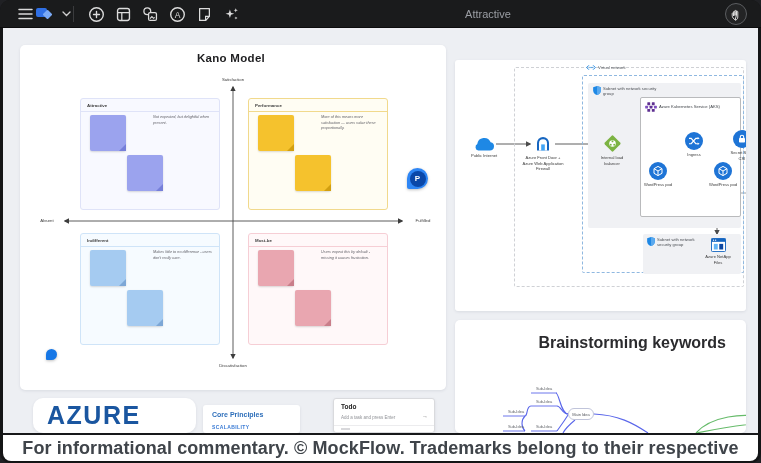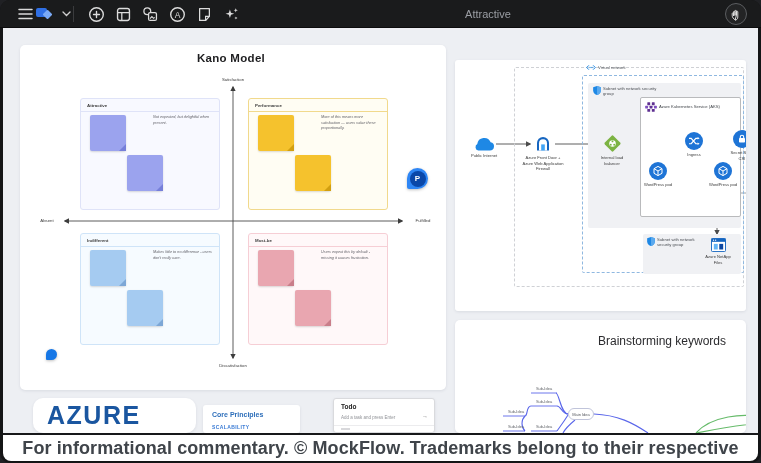--- a/index.html
+++ b/index.html
@@ -69,21 +69,21 @@
   .subnet-row span{font-size:4.2px;color:#4a4e53;line-height:1.3;width:58px;}
   #aksbox{left:185px;top:37px;width:101px;height:120px;background:#fff;border:1px solid #b9babc;}
   #aksbox-row{position:absolute;left:4px;top:4px;display:flex;gap:2px;align-items:center;}
   #aksbox-row span{font-size:4.2px;color:#3f4348;width:66px;line-height:1.25;}
   .node{position:absolute;display:flex;flex-direction:column;align-items:center;}
   .node-lab{font-size:4.1px;color:#3c3c3c;text-align:center;line-height:1.35;margin-top:2px;}
   .ncirc{width:18px;height:18px;}
 
   
   #brain{left:452px;top:292px;width:291px;height:113px;overflow:hidden;}
-  #brain-title{position:absolute;right:20px;top:14px;font-size:12px;font-weight:normal;color:#2b2b2e;text-align:right;}
+  #brain-title{position:absolute;right:20px;top:14px;font-size:16px;font-weight:bold;color:#2b2b2e;text-align:right;}
   .sub-lab{position:absolute;width:26px;text-align:center;font-size:4px;color:#63666b;}
   #main-pill{position:absolute;left:113px;top:88px;width:26px;height:12px;border:1px solid #c0c4da;border-radius:6px;background:#fff;font-size:4px;color:#55585e;text-align:center;line-height:11px;}
 
   
   #poster{left:30px;top:370px;width:163px;height:35px;border-radius:10px;}
   #poster span{position:absolute;left:14px;top:3px;font-size:25px;font-weight:800;letter-spacing:1.5px;color:#1a56a0;}
   #principles{left:200px;top:377px;width:97px;height:28px;border-radius:3px;}
   #principles .pt{position:absolute;left:9px;top:6px;font-size:7px;font-weight:bold;color:#2e6fba;}
   #principles .pi{position:absolute;left:9px;top:19px;font-size:5px;font-weight:bold;color:#3a7bd5;letter-spacing:.4px;}
   #todo{left:330px;top:370px;width:102px;height:35px;border:1px solid #d9dadd;border-radius:3px;}

